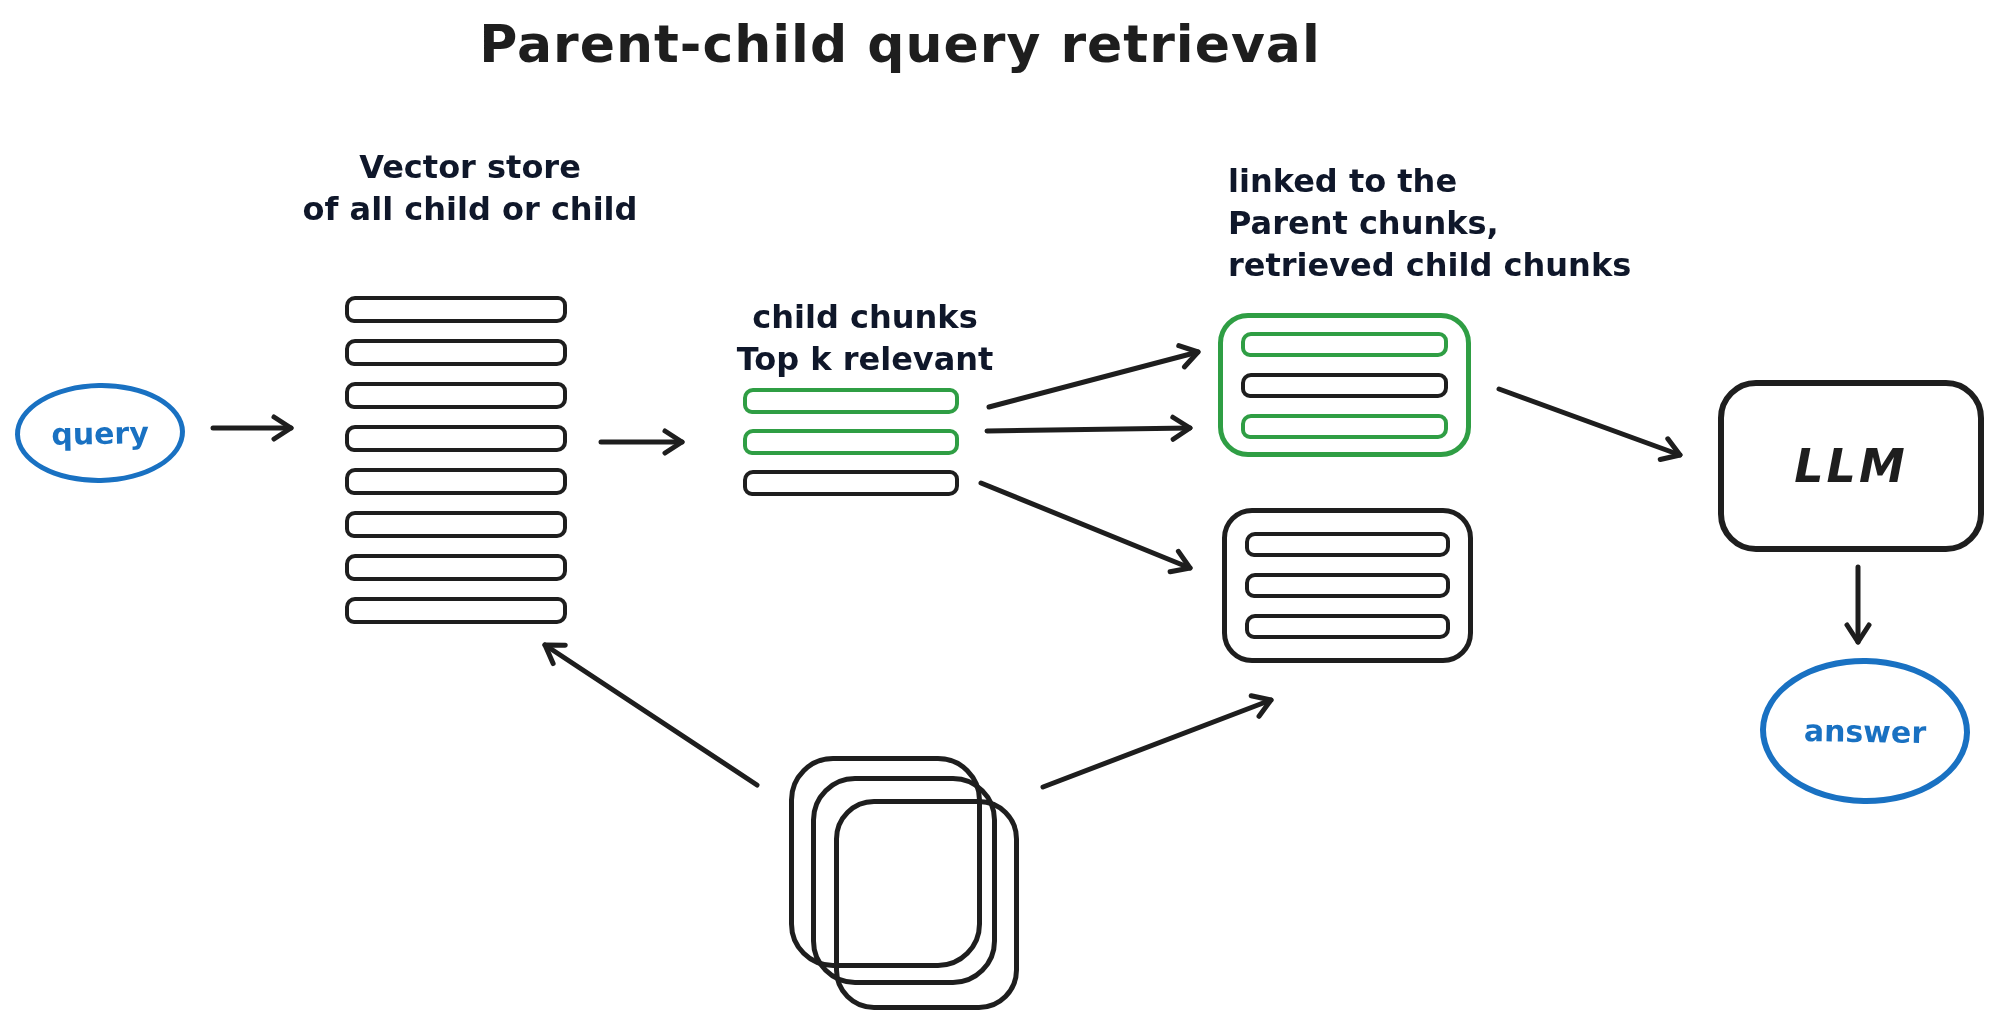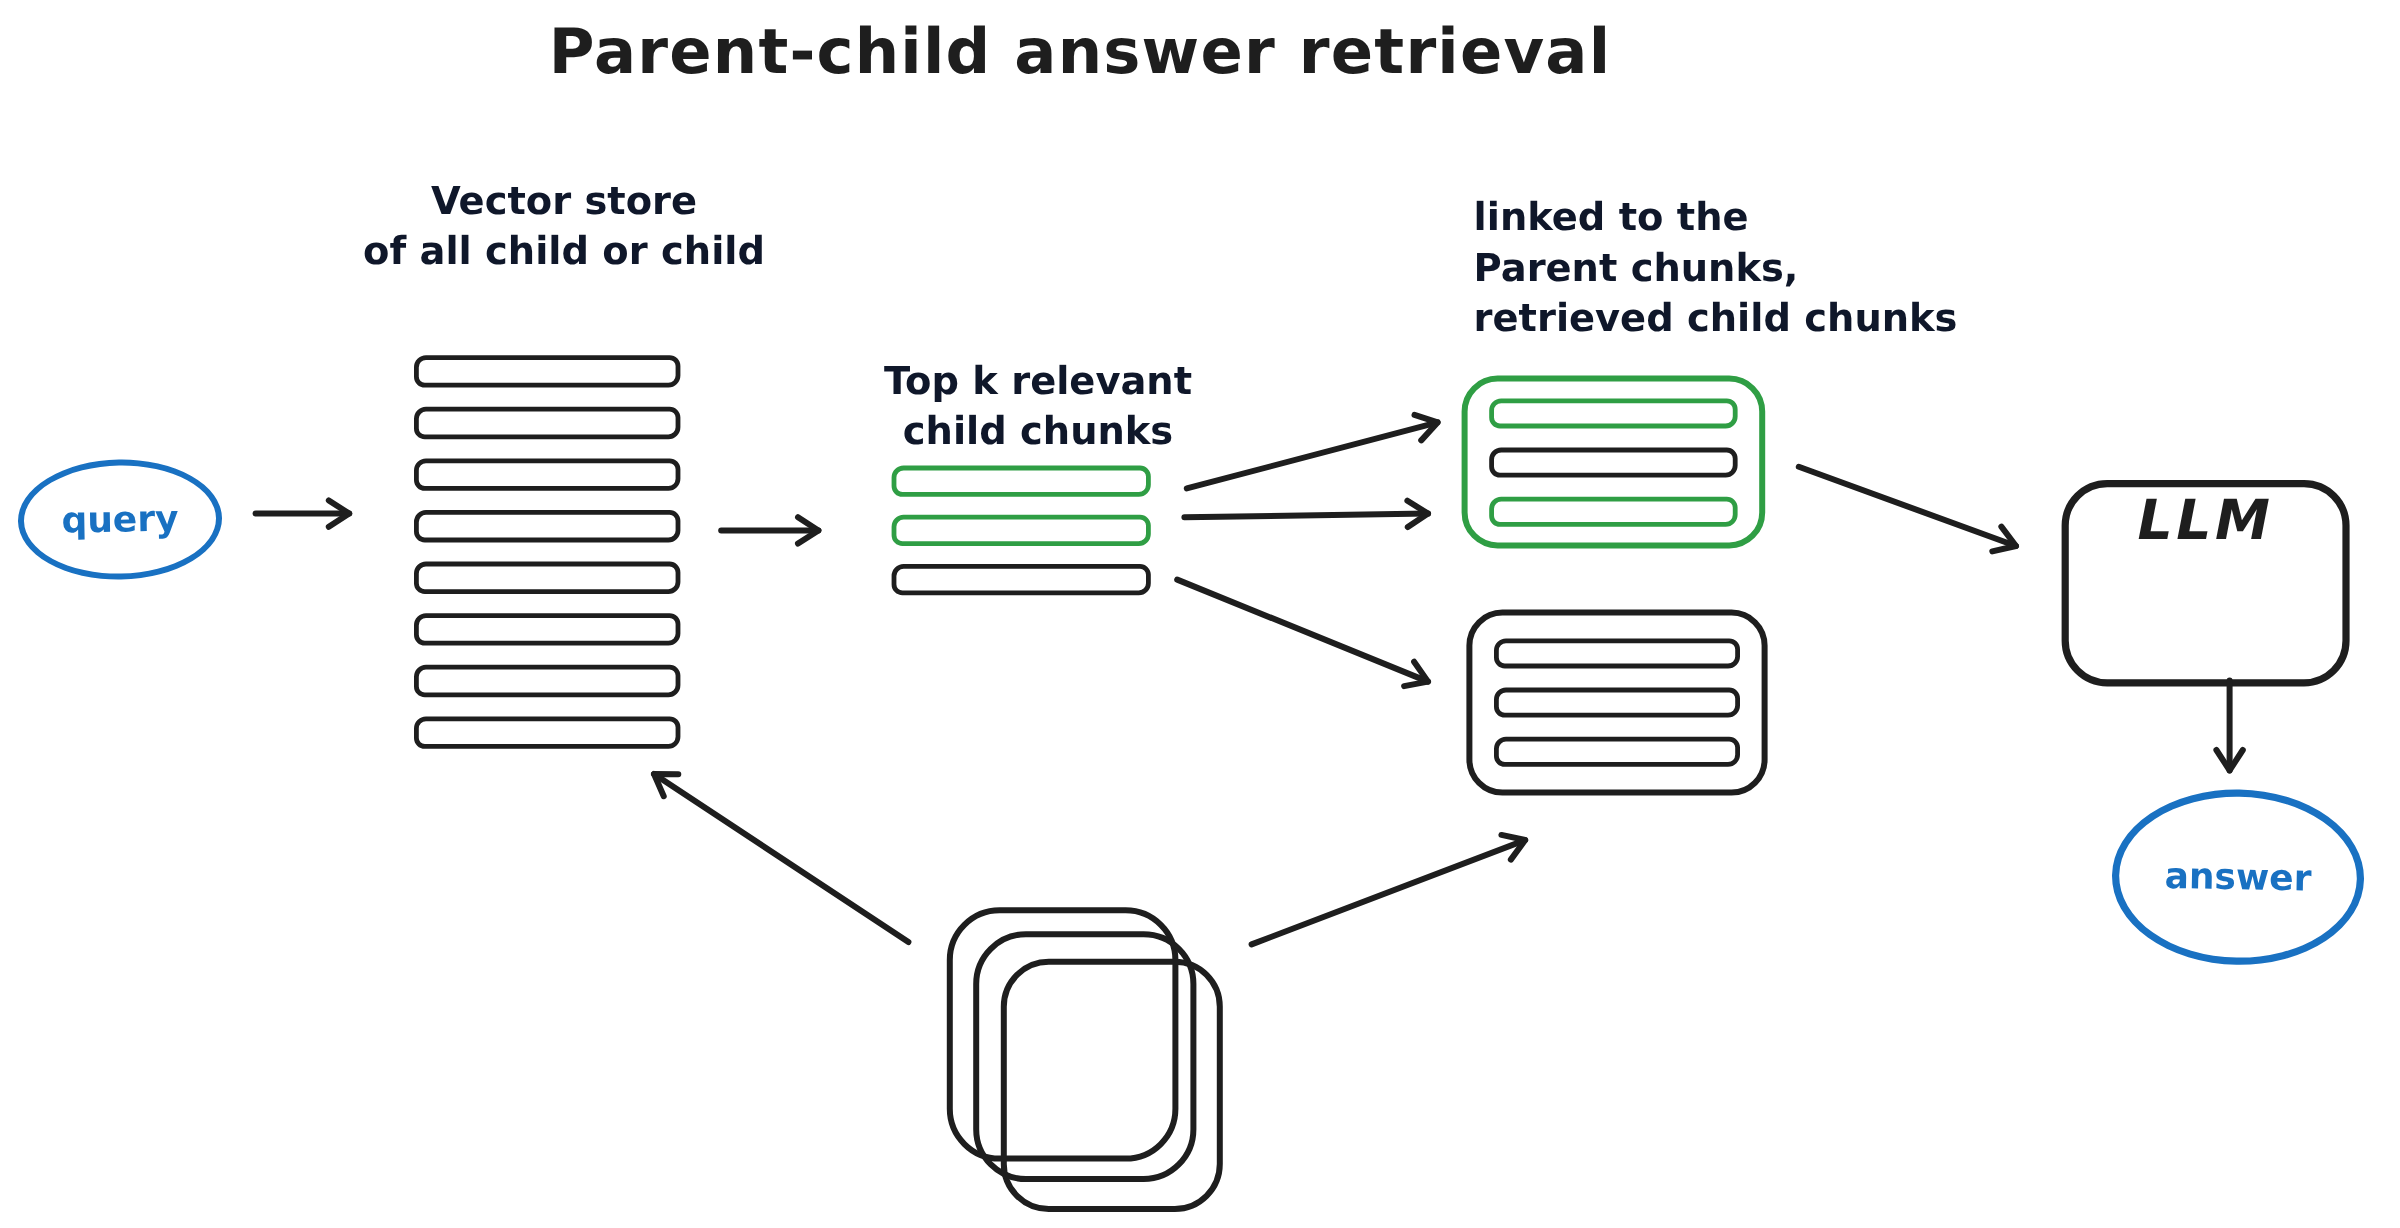--- a/index.html
+++ b/index.html
@@ -77,26 +77,26 @@
     padding: 0 18px;
   }
   .parent-box.green { border-color: #2f9e44; }
   .parent-box .bar { height: 25px; width: 100%; }
   .parent-box-green { left: 1218px; top: 313px; width: 253px; height: 144px; }
   .parent-box-black { left: 1222px; top: 508px; width: 251px; height: 155px; }
 
   
   .llm-box {
     position: absolute;
-    left: 1718px; top: 380px; width: 240px; height: 172px;
+    left: 1718px; top: 380px; width: 266px; height: 172px;
     border: 6px solid #1e1e1e;
     border-radius: 38px;
     display: flex;
+    align-items: center;
     justify-content: center;
-    margin-top: 20px;
   }
   .llm-box .ltext {
     font-size: 46px;
     font-style: italic;
     font-weight: 600;
     letter-spacing: 3px;
   }
 
   
   .doc-page {
@@ -120,21 +120,21 @@
     stroke: #1e1e1e;
     stroke-width: 5px;
     stroke-linecap: round;
   }
 </style>
 </head>
 <body>
 
 <div class="canvas">
 
-  <div class="title">Parent-child answer retrieval</div>
+  <div class="title">Parent-child query retrieval</div>
 
   <div class="ellipse query-node">
     <span class="etext">query</span>
   </div>
 
   <div class="label center" style="left:270px; top:146px; width:400px;">
     <div>Vector store</div>
     <div>of all child or child</div>
   </div>
   <div class="stack vs-stack">
@@ -142,22 +142,22 @@
     <div class="bar"></div>
     <div class="bar"></div>
     <div class="bar"></div>
     <div class="bar"></div>
     <div class="bar"></div>
     <div class="bar"></div>
     <div class="bar"></div>
   </div>
 
   <div class="label center" style="left:730px; top:296px; width:270px;">
+    <div>child chunks</div>
     <div>Top k relevant</div>
-    <div>child chunks</div>
   </div>
   <div class="stack topk-stack">
     <div class="bar green"></div>
     <div class="bar green"></div>
     <div class="bar"></div>
   </div>
 
   <div class="label" style="left:1228px; top:160px; width:430px;">
     <div>linked to the</div>
     <div>Parent chunks,</div>

